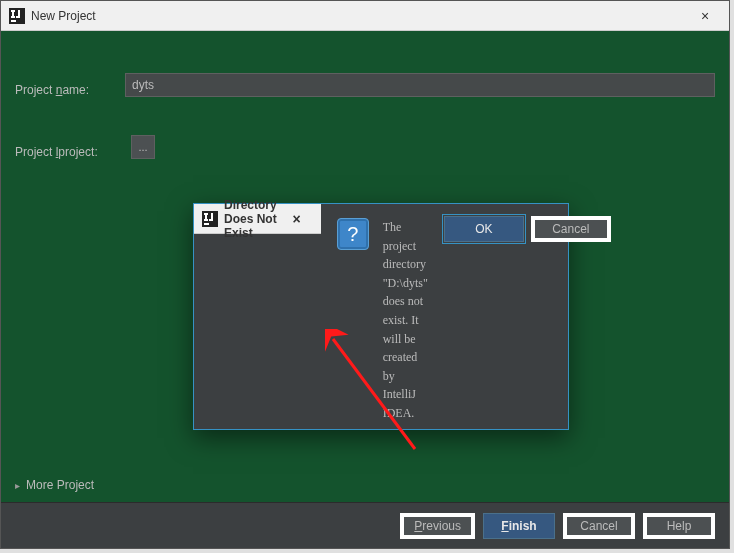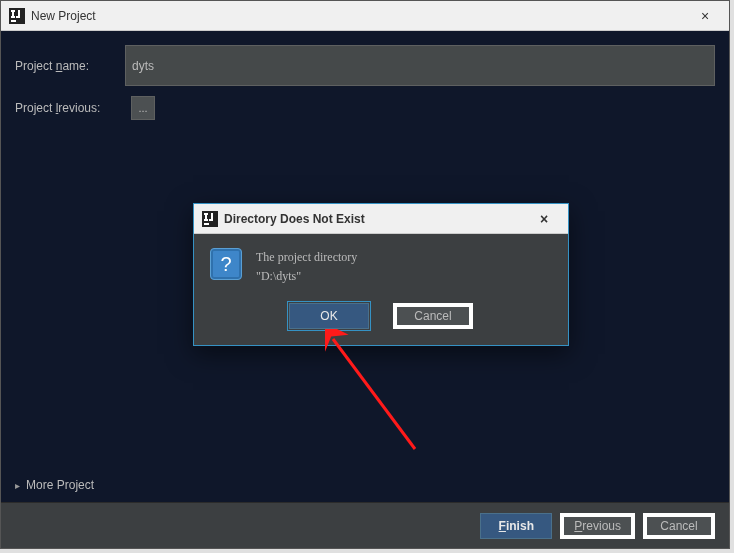--- a/index.html
+++ b/index.html
@@ -11,21 +11,21 @@
       background: #e0e0e0;
       position: relative;
       overflow: hidden;
     }
     .window {
       position: absolute;
       top: 0;
       left: 0;
       width: 730px;
       height: 549px;
-      background: #0f172a;
+      background: #14532d;
       border: 1px solid #555;
       display: flex;
       flex-direction: column;
     }
     .titlebar {
       height: 30px;
       background: #f0f0f0;
       border-bottom: 1px solid #ccc;
       display: flex;
       align-items: center;
@@ -61,32 +61,33 @@
     .content {
       flex: 1;
       padding: 14px 14px 0 14px;
       color: #bbb;
       display: flex;
       flex-direction: column;
       position: relative;
     }
     .form-row {
       display: flex;
-      align-items: center;
+      align-items: flex-end;
       margin-bottom: 10px;
+      margin-top: 28px;
     }
     .form-row label {
       width: 110px;
       color: #bbb;
       font-size: 12px;
     }
     .form-row .underline { text-decoration: underline; }
     .text-input {
       flex: 1;
-      height: 41px;
+      height: 24px;
       background: #45494a;
       border: 1px solid #5e6060;
       color: #bbb;
       padding: 0 6px;
       font-size: 12px;
     }
     .browse-btn {
       width: 24px;
       height: 24px;
       margin-left: 6px;
@@ -147,21 +148,20 @@
     
     .modal {
       position: absolute;
       top: 202px;
       left: 192px;
       width: 376px;
       background: #3c3f41;
       border: 1px solid #3592c4;
       box-shadow: 0 8px 24px rgba(0,0,0,.5);
       display: flex;
-      flex-direction: column;
     }
     .modal .titlebar {
       height: 30px;
     }
     .modal-body {
       display: flex;
       padding: 14px 16px 6px 16px;
       color: #bbb;
       font-size: 12px;
       gap: 14px;
@@ -177,21 +177,21 @@
       justify-content: center;
       color: #fff;
       font-size: 20px;
       flex-shrink: 0;
       box-shadow: inset 0 0 0 2px #2f71ad;
     }
     .modal-text p { line-height: 1.55; font-family: Liberation Serif, serif; }
     .modal-footer {
       display: flex;
       justify-content: center;
-      gap: 24px;
+      gap: 7px;
       padding: 12px 0 16px 0;
     }
     .modal-footer .btn { min-width: 80px; }
     .modal-footer .btn.primary {
       outline: 1px solid #3592c4;
       outline-offset: 1px;
     }
     
     .arrow {
       position: absolute;
@@ -223,41 +223,42 @@
 
   <div class="content">
     <div class="form-row">
       <label>
         <span>Project </span><span class="underline">n</span><span>ame:</span>
       </label>
       <input type="text" class="text-input" value="dyts" style="">
     </div>
     <div class="form-row">
       <label>
-        <span>Project </span><span class="underline">l</span><span>revious:</span>
+        <span>Project </span><span class="underline">l</span><span>project:</span>
       </label>
       <div class="browse-btn">...</div>
     </div>
 
     <div class="spacer"></div>
 
     <div class="more-settings">
       <span class="tri">▸</span>
       <span>More Project</span>
     </div>
   </div>
 
   <div class="footer">
+    <div class="btn">
+      <span><span class="ul">P</span><span>revious</span></span>
+    </div>
     <div class="btn primary">
       <span><b>F</b><span style="font-weight:bold">inish</span></span>
     </div>
-    <div class="btn">
-      <span><span class="ul">P</span><span>revious</span></span>
-    </div>
     <div class="btn">Cancel</div>
+    <div class="btn">Help</div>
   </div>
 
   <div class="modal">
     <div class="titlebar">
       <span class="app-icon">
         <svg class="app-icon-svg" viewBox="0 0 16 16">
           <rect x="0" y="0" width="16" height="16" fill="#222"></rect>
           <rect x="2" y="2" width="4" height="2" fill="#fff"></rect>
           <rect x="3" y="2" width="2" height="8" fill="#fff"></rect>
           <rect x="2" y="8" width="4" height="2" fill="#fff"></rect>
@@ -267,20 +268,21 @@
         </svg>
       </span>
       <span class="title" style="font-weight:600">Directory Does Not Exist</span>
       <div class="close-btn" style="font-weight:600">×</div>
     </div>
     <div class="modal-body">
       <div class="q-icon">?</div>
       <div class="modal-text">
         <p>The project directory</p>
         <p>"D:\dyts"</p>
+        <p>does not exist. It will be created by IntelliJ IDEA.</p>
       </div>
     </div>
     <div class="modal-footer">
       <div class="btn primary">OK</div>
       <div class="btn">Cancel</div>
     </div>
   </div>
 
   <svg class="arrow" width="120" height="140">
     <defs>

